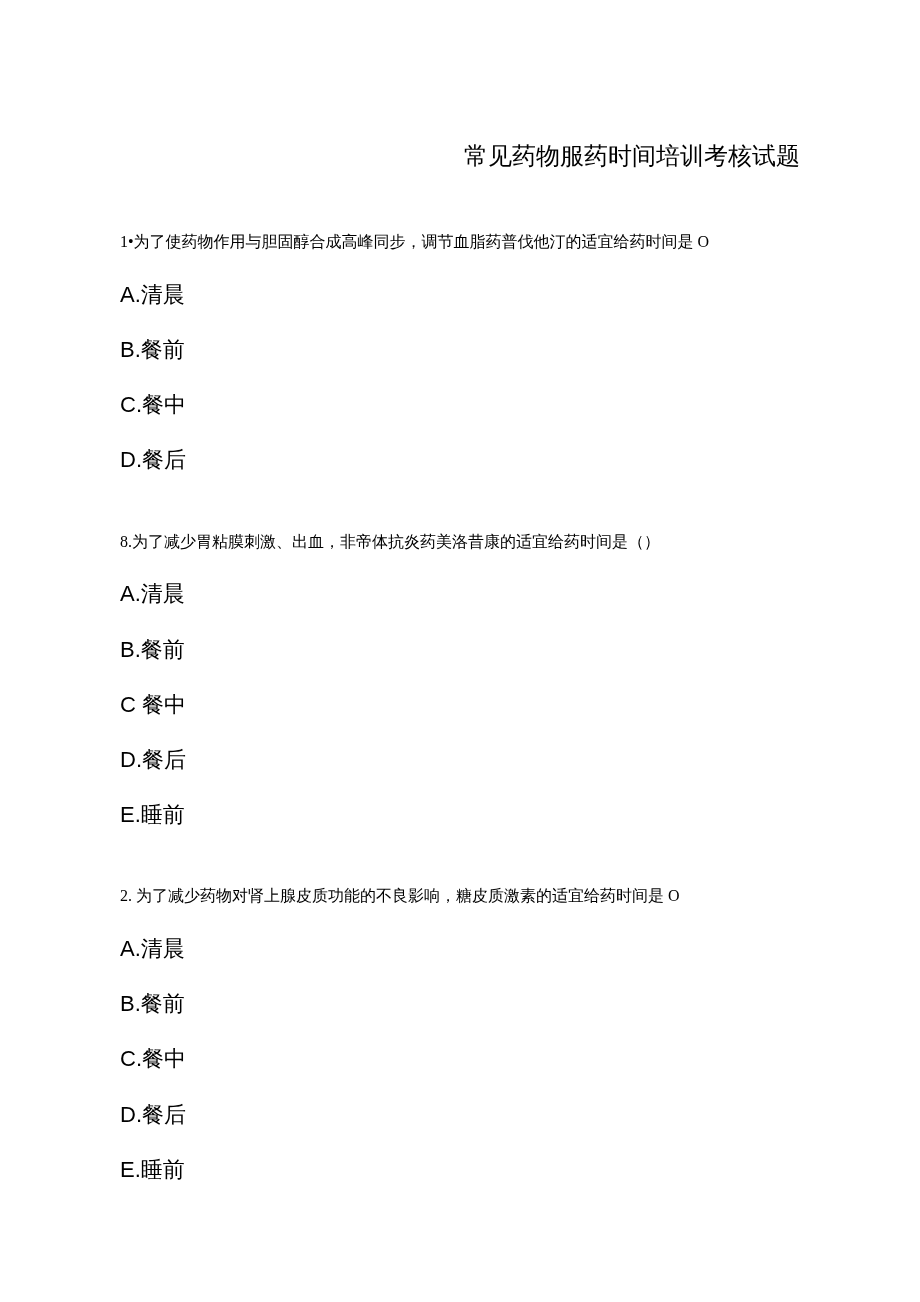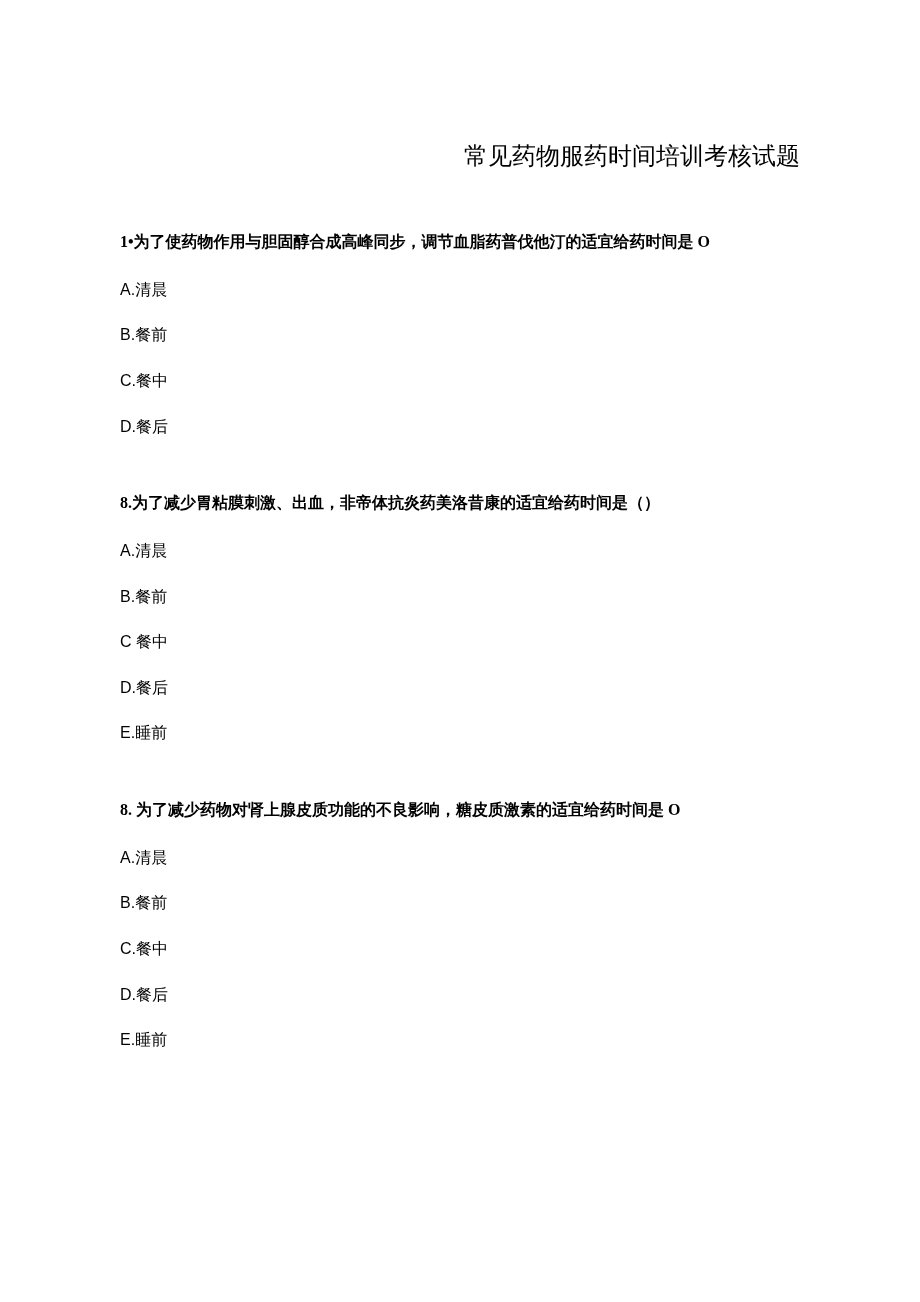--- a/index.html
+++ b/index.html
@@ -21,24 +21,23 @@
       margin-bottom: 56px;
       font-weight: normal;
     }
     .question {
       margin-bottom: 50px;
     }
     .question-text {
       font-size: 16px;
       line-height: 1.8;
       margin-bottom: 20px;
-      font-weight: bold;
     }
     .option {
-      font-size: 16px;
+      font-size: 22px;
       line-height: 1.6;
       margin-bottom: 20px;
     }
     .option:last-child {
       margin-bottom: 0;
     }
     .latin {
       font-family: Arial, sans-serif;
     }
   </style>
@@ -58,19 +57,19 @@
 <div class="question">
   <div class="question-text">8.为了减少胃粘膜刺激、出血，非帝体抗炎药美洛昔康的适宜给药时间是（）</div>
   <div class="option"><span class="latin">A.</span><span>清晨</span></div>
   <div class="option"><span class="latin">B.</span><span>餐前</span></div>
   <div class="option"><span class="latin">C </span><span>餐中</span></div>
   <div class="option"><span class="latin">D.</span><span>餐后</span></div>
   <div class="option"><span class="latin">E.</span><span>睡前</span></div>
 </div>
 
 <div class="question">
-  <div class="question-text">8. 为了减少药物对肾上腺皮质功能的不良影响，糖皮质激素的适宜给药时间是 O</div>
+  <div class="question-text">2. 为了减少药物对肾上腺皮质功能的不良影响，糖皮质激素的适宜给药时间是 O</div>
   <div class="option"><span class="latin">A.</span><span>清晨</span></div>
   <div class="option"><span class="latin">B.</span><span>餐前</span></div>
   <div class="option"><span class="latin">C.</span><span>餐中</span></div>
   <div class="option"><span class="latin">D.</span><span>餐后</span></div>
   <div class="option"><span class="latin">E.</span><span>睡前</span></div>
 </div>
 
 </body></html>

